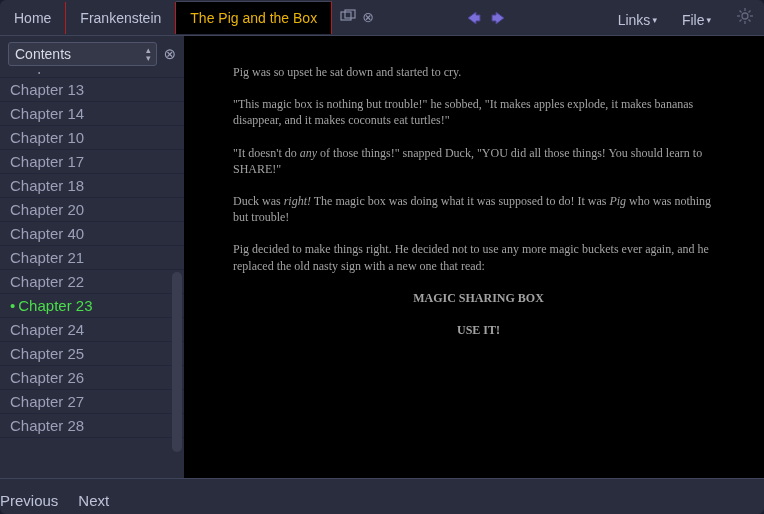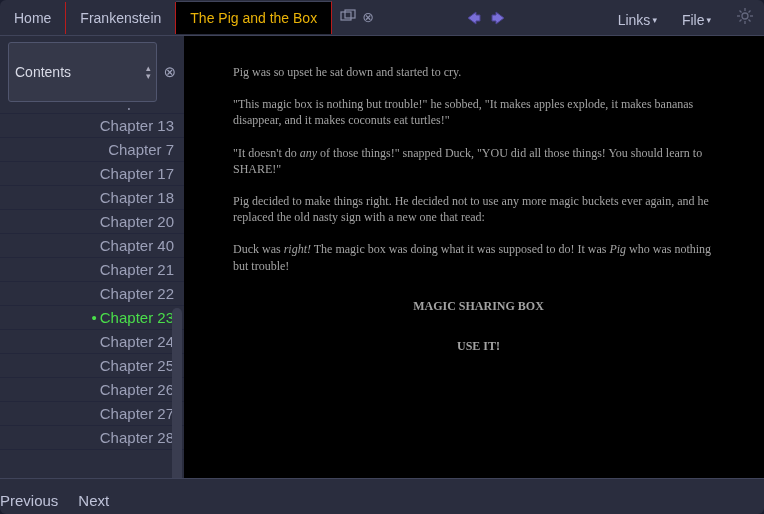--- a/index.html
+++ b/index.html
@@ -76,37 +76,36 @@
   gap: 6px;
 }
 .contents-select {
   flex: 1;
   display: flex;
   align-items: center;
   justify-content: space-between;
   background: #353849;
   border: 1px solid #50556e;
   border-radius: 3px;
-  padding: 21px 6px;
+  padding: 3px 6px;
   color: #d8dae6;
   font-family: Verdana, sans-serif;
   font-size: 14px;
   cursor: pointer;
 }
 .spinner-arrows { font-size: 9px; line-height: 8px; color: #aab; }
 .close-sidebar {
   color: #9ca0b8;
   font-size: 15px;
   cursor: pointer;
 }
 .chapter-list {
   flex: 1;
   overflow-y: auto;
   position: relative;
-  text-align: right;
 }
 .chapter-item {
   padding: 3px 10px;
   color: #9ca0b8;
   font-family: Verdana, sans-serif;
   font-size: 15px;
   cursor: pointer;
   white-space: nowrap;
   border-bottom: 1px solid #23263a;
 }
@@ -128,21 +127,21 @@
   flex: 1;
   background: #000;
   color: #a3a3a3;
   padding: 28px 40px 12px 48px;
   font-size: 12px;
   line-height: 1.35;
   overflow: hidden;
   position: relative;
 }
 .reader p { margin-bottom: 16px; }
-.reader .centered { text-align: center; font-weight: bold; margin-top: 24px; }
+.reader .centered { text-align: center; font-weight: bold; margin-top: 16px; }
 .reader em { font-style: italic; }
 
 .footer {
   height: 44px;
   background: #2a2d3e;
   border-top: 1px solid #40445a;
   display: flex;
   align-items: center;
   padding-right: 4px;
   gap: 20px;
@@ -212,43 +211,44 @@
     <div class="sidebar-header">
       <div class="contents-select">
         <span>Contents</span>
         <span class="spinner-arrows">▴<br>▾</span>
       </div>
       <span class="close-sidebar">⊗</span>
     </div>
     <div class="chapter-list" id="chapter-list">
       <div class="chapter-item" style="margin-top: -18px;">Chapter 12</div>
         <div class="chapter-item">Chapter 13</div>
-        <div class="chapter-item">Chapter 7</div>
+        <div class="chapter-item">Chapter 14</div>
+        <div class="chapter-item">Chapter 10</div>
         <div class="chapter-item">Chapter 17</div>
         <div class="chapter-item">Chapter 18</div>
         <div class="chapter-item">Chapter 20</div>
         <div class="chapter-item">Chapter 40</div>
         <div class="chapter-item">Chapter 21</div>
         <div class="chapter-item">Chapter 22</div>
         <div class="chapter-item current"><span class="bullet">•</span>Chapter 23</div>
         <div class="chapter-item">Chapter 24</div>
         <div class="chapter-item">Chapter 25</div>
         <div class="chapter-item">Chapter 26</div>
         <div class="chapter-item">Chapter 27</div>
         <div class="chapter-item">Chapter 28</div>
         <div class="scrollbar-track"></div>
     </div>
   </div>
 
   <div class="reader">
     <p>Pig was so upset he sat down and started to cry.</p>
     <p>"This magic box is nothing but trouble!" he sobbed, "It makes apples explode, it makes bananas disappear, and it makes coconuts eat turtles!"</p>
     <p><span>"It doesn't do </span><em>any</em><span> of those things!" snapped Duck, "YOU did all those things! You should learn to SHARE!"</span></p>
+    <p><span>Duck was </span><em>right!</em><span> The magic box was doing what it was supposed to do! It was </span><em>Pig</em><span> who was nothing but trouble!</span></p>
     <p>Pig decided to make things right. He decided not to use any more magic buckets ever again, and he replaced the old nasty sign with a new one that read:</p>
-    <p><span>Duck was </span><em>right!</em><span> The magic box was doing what it was supposed to do! It was </span><em>Pig</em><span> who was nothing but trouble!</span></p>
     <p class="centered">MAGIC SHARING BOX</p>
     <p class="centered">USE IT!</p>
   </div>
 </div>
 
 <div class="footer">
   <span>Previous</span>
   <span>Next</span>
 </div>
 

